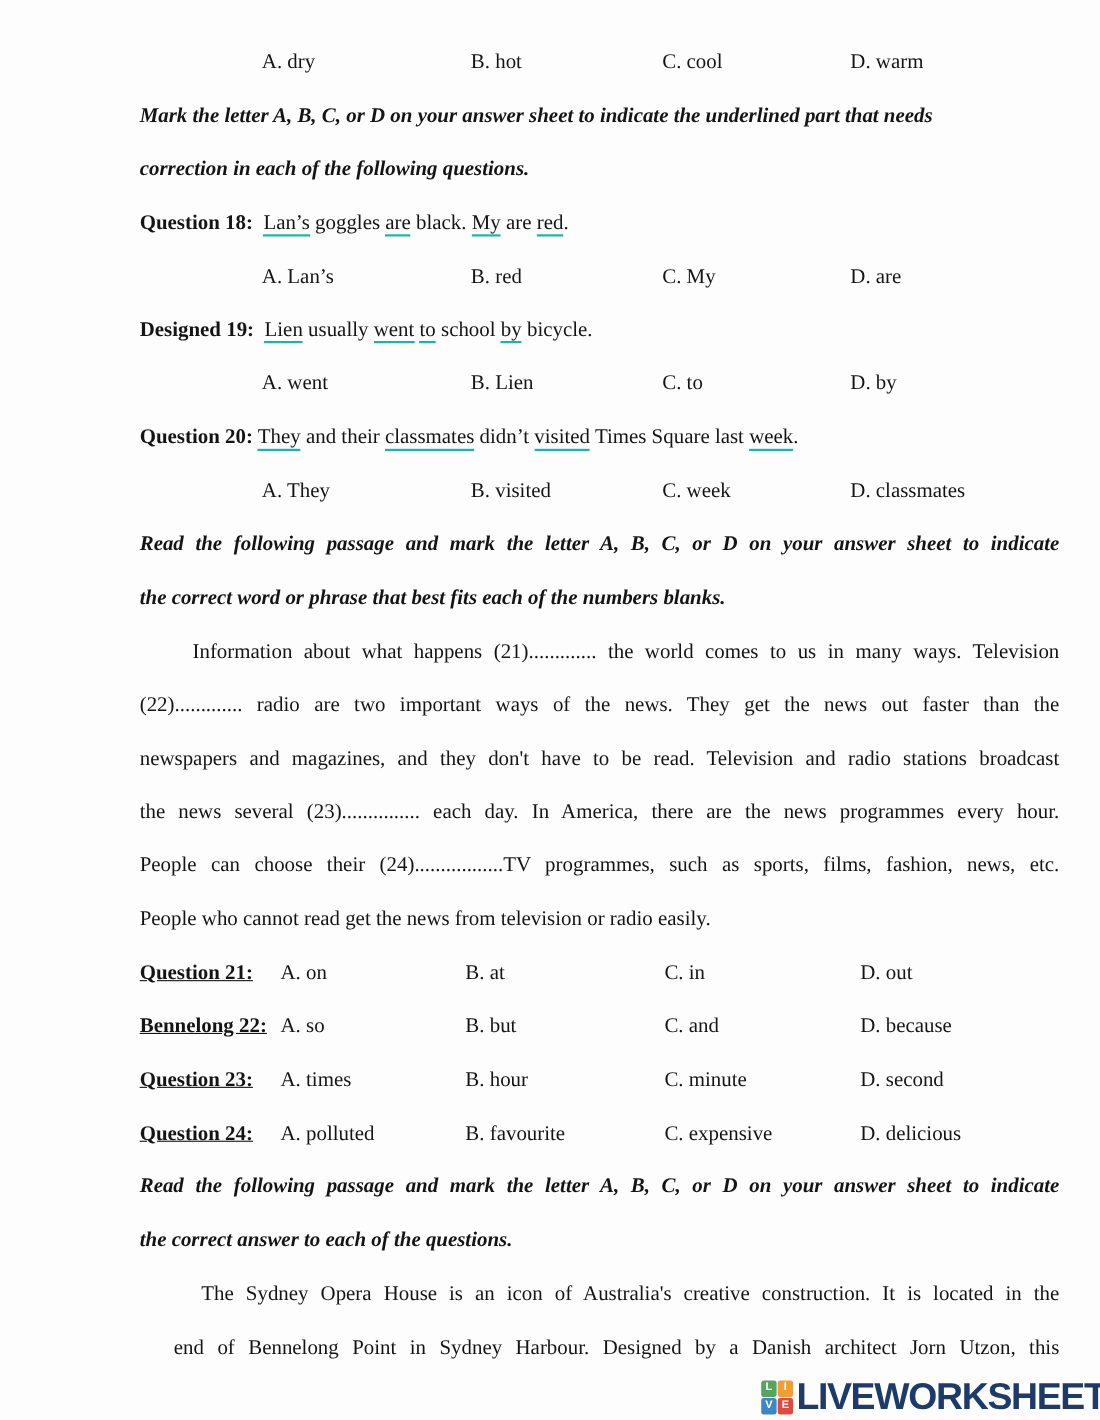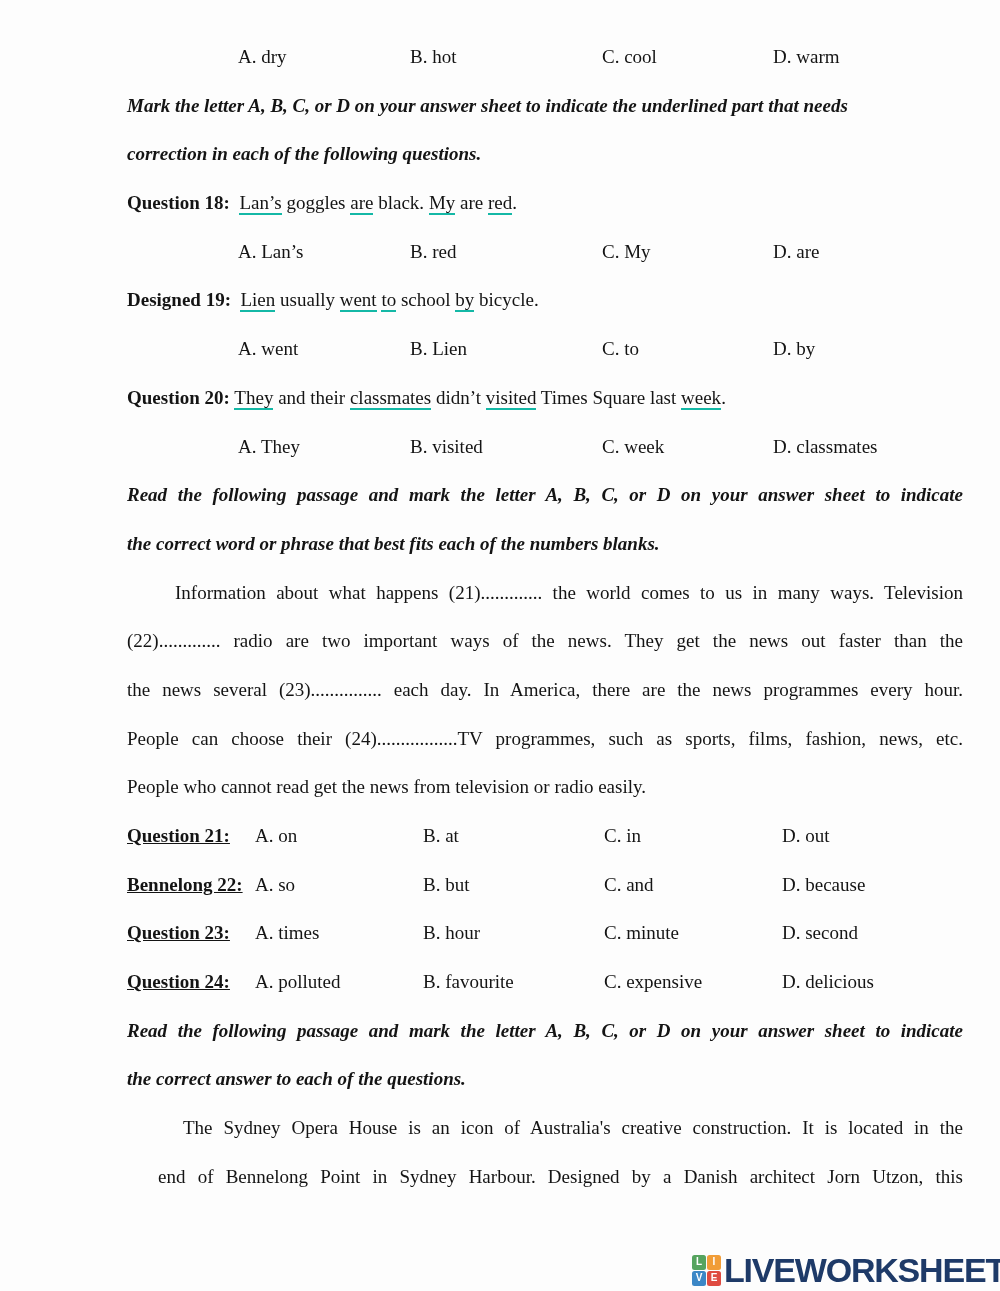--- a/index.html
+++ b/index.html
@@ -11,21 +11,21 @@
     overflow:hidden;
   }
   .content{position:absolute;left:92px;top:33px;width:836px;margin-left:35px;}
   .line{height:48.7px;line-height:48.7px;position:relative;}
   .qline{white-space:pre;}
   .qlabel{font-weight:bold;}
   .u{border-bottom:2px solid #14b8a6;}
   .instr{font-weight:bold;font-style:italic;}
   .just{text-align:justify;text-align-last:justify;}
   .opt-row span{position:absolute;top:0;}
-  .oA{left:111px}.oB{left:283px}.oC{left:475px}.oD{left:646px}
+  .oA{left:111px}.oB{left:301px}.oC{left:475px}.oD{left:646px}
   .q-row span{position:absolute;top:0;}
   .q-row .qlabel{left:0;text-decoration:underline;}
   .pA{left:128px}.pB{left:296px}.pC{left:477px}.pD{left:655px}
   .ind1{padding-left:48px;}
   .p2l1{padding-left:56px;}
   .p2l2{padding-left:31px;}
   .logo{position:absolute;left:692px;top:1251px;display:flex;align-items:center;cursor:pointer;}
   .logo-grid{display:grid;grid-template-columns:14px 14px;grid-auto-rows:15px;gap:1px;margin-right:3px;}
   .tile{
     border-radius:2.5px;color:#ffffff;
@@ -74,20 +74,21 @@
     <span class="oB">B. visited</span>
     <span class="oC">C. week</span>
     <span class="oD">D. classmates</span>
   </div>
 
   <div class="line instr just">Read the following passage and mark the letter A, B, C, or D on your answer sheet to indicate</div>
   <div class="line instr">the correct word or phrase that best fits each of the numbers blanks.</div>
 
   <div class="line just ind1">Information about what happens (21)............. the world comes to us in many ways. Television</div>
   <div class="line just">(22)............. radio are two important ways of the news. They get the news out faster than the</div>
+  <div class="line just">newspapers and magazines, and they don't have to be read. Television and radio stations broadcast</div>
   <div class="line just">the news several (23)............... each day. In America, there are the news programmes every hour.</div>
   <div class="line just">People can choose their (24).................TV programmes, such as sports, films, fashion, news, etc.</div>
   <div class="line">People who cannot read get the news from television or radio easily.</div>
 
   <div class="line q-row">
     <span class="qlabel">Question 21:</span>
     <span class="pA">A. on</span>
     <span class="pB">B. at</span>
     <span class="pC">C. in</span>
     <span class="pD">D. out</span>

